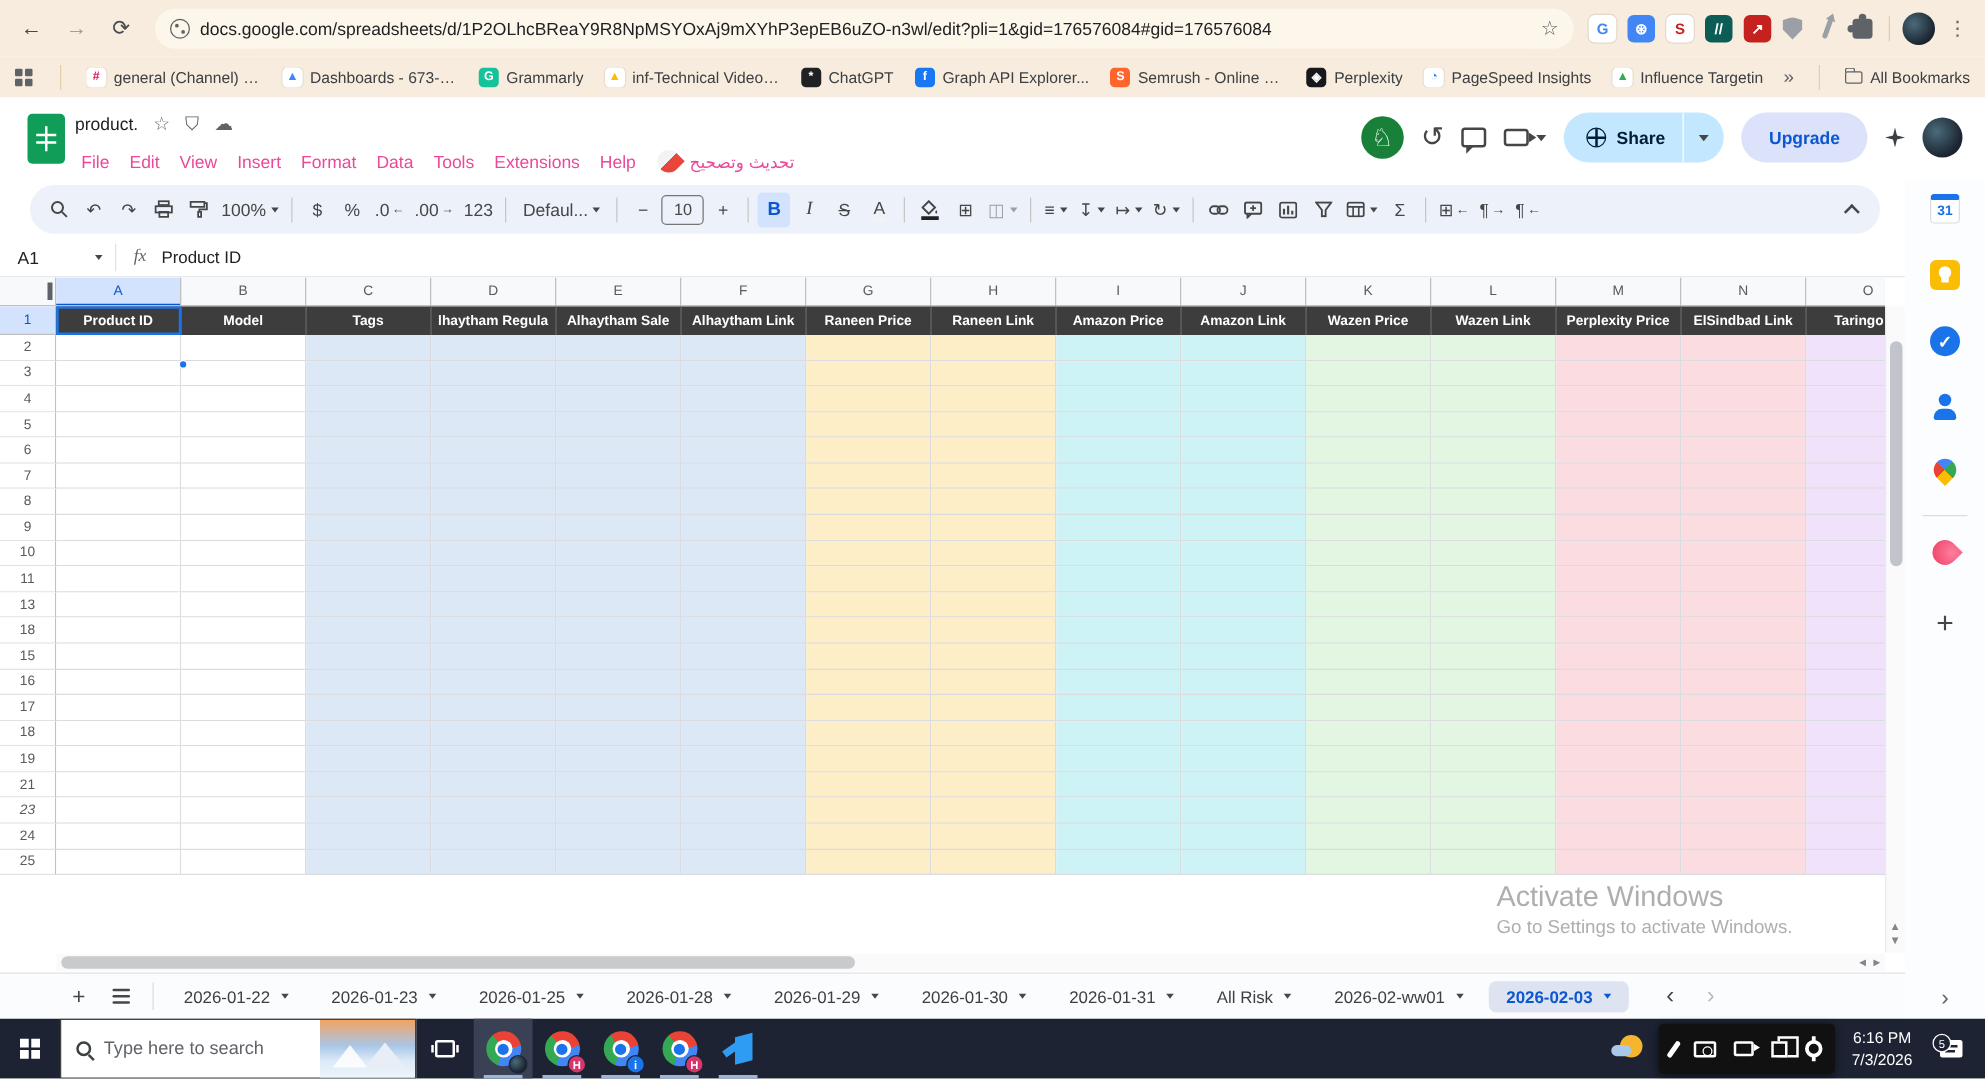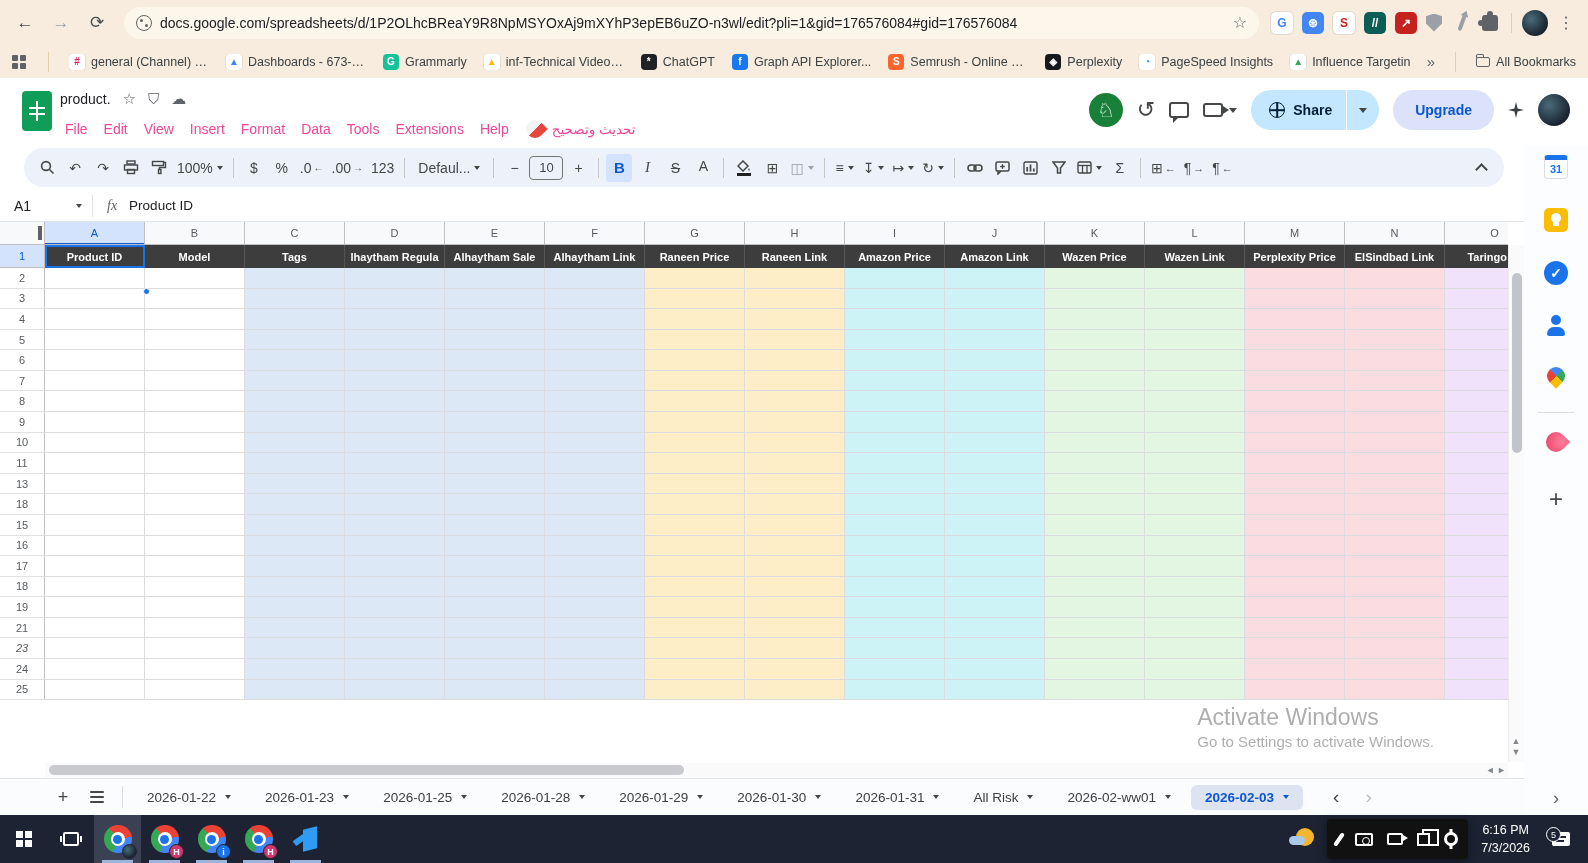--- a/index.html
+++ b/index.html
@@ -1046,20 +1046,25 @@
 
   <div class="taskbar">
     <div class="start">
         <span class="winlogo">
           <span></span>
           <span></span>
           <span></span>
           <span></span>
         </span>
       </div>
+    <div class="tsearch">
+      <span class="mag"></span>
+      <span class="tsearch-text">Type here to search</span>
+      <span class="tsearch-img"></span>
+    </div>
     <div class="taskview">
         <span class="tv-ico"></span>
       </div>
     <div id="taskbar-apps" style="display:flex;">
         <div class="app-slot focused">
           <span class="chrome-logo"></span>
           <span class="badge" style="background: radial-gradient(circle at 35% 35%, rgb(74, 107, 122), rgb(27, 36, 48) 70%);"></span>
         </div>
         <div class="app-slot">
           <span class="chrome-logo"></span>

